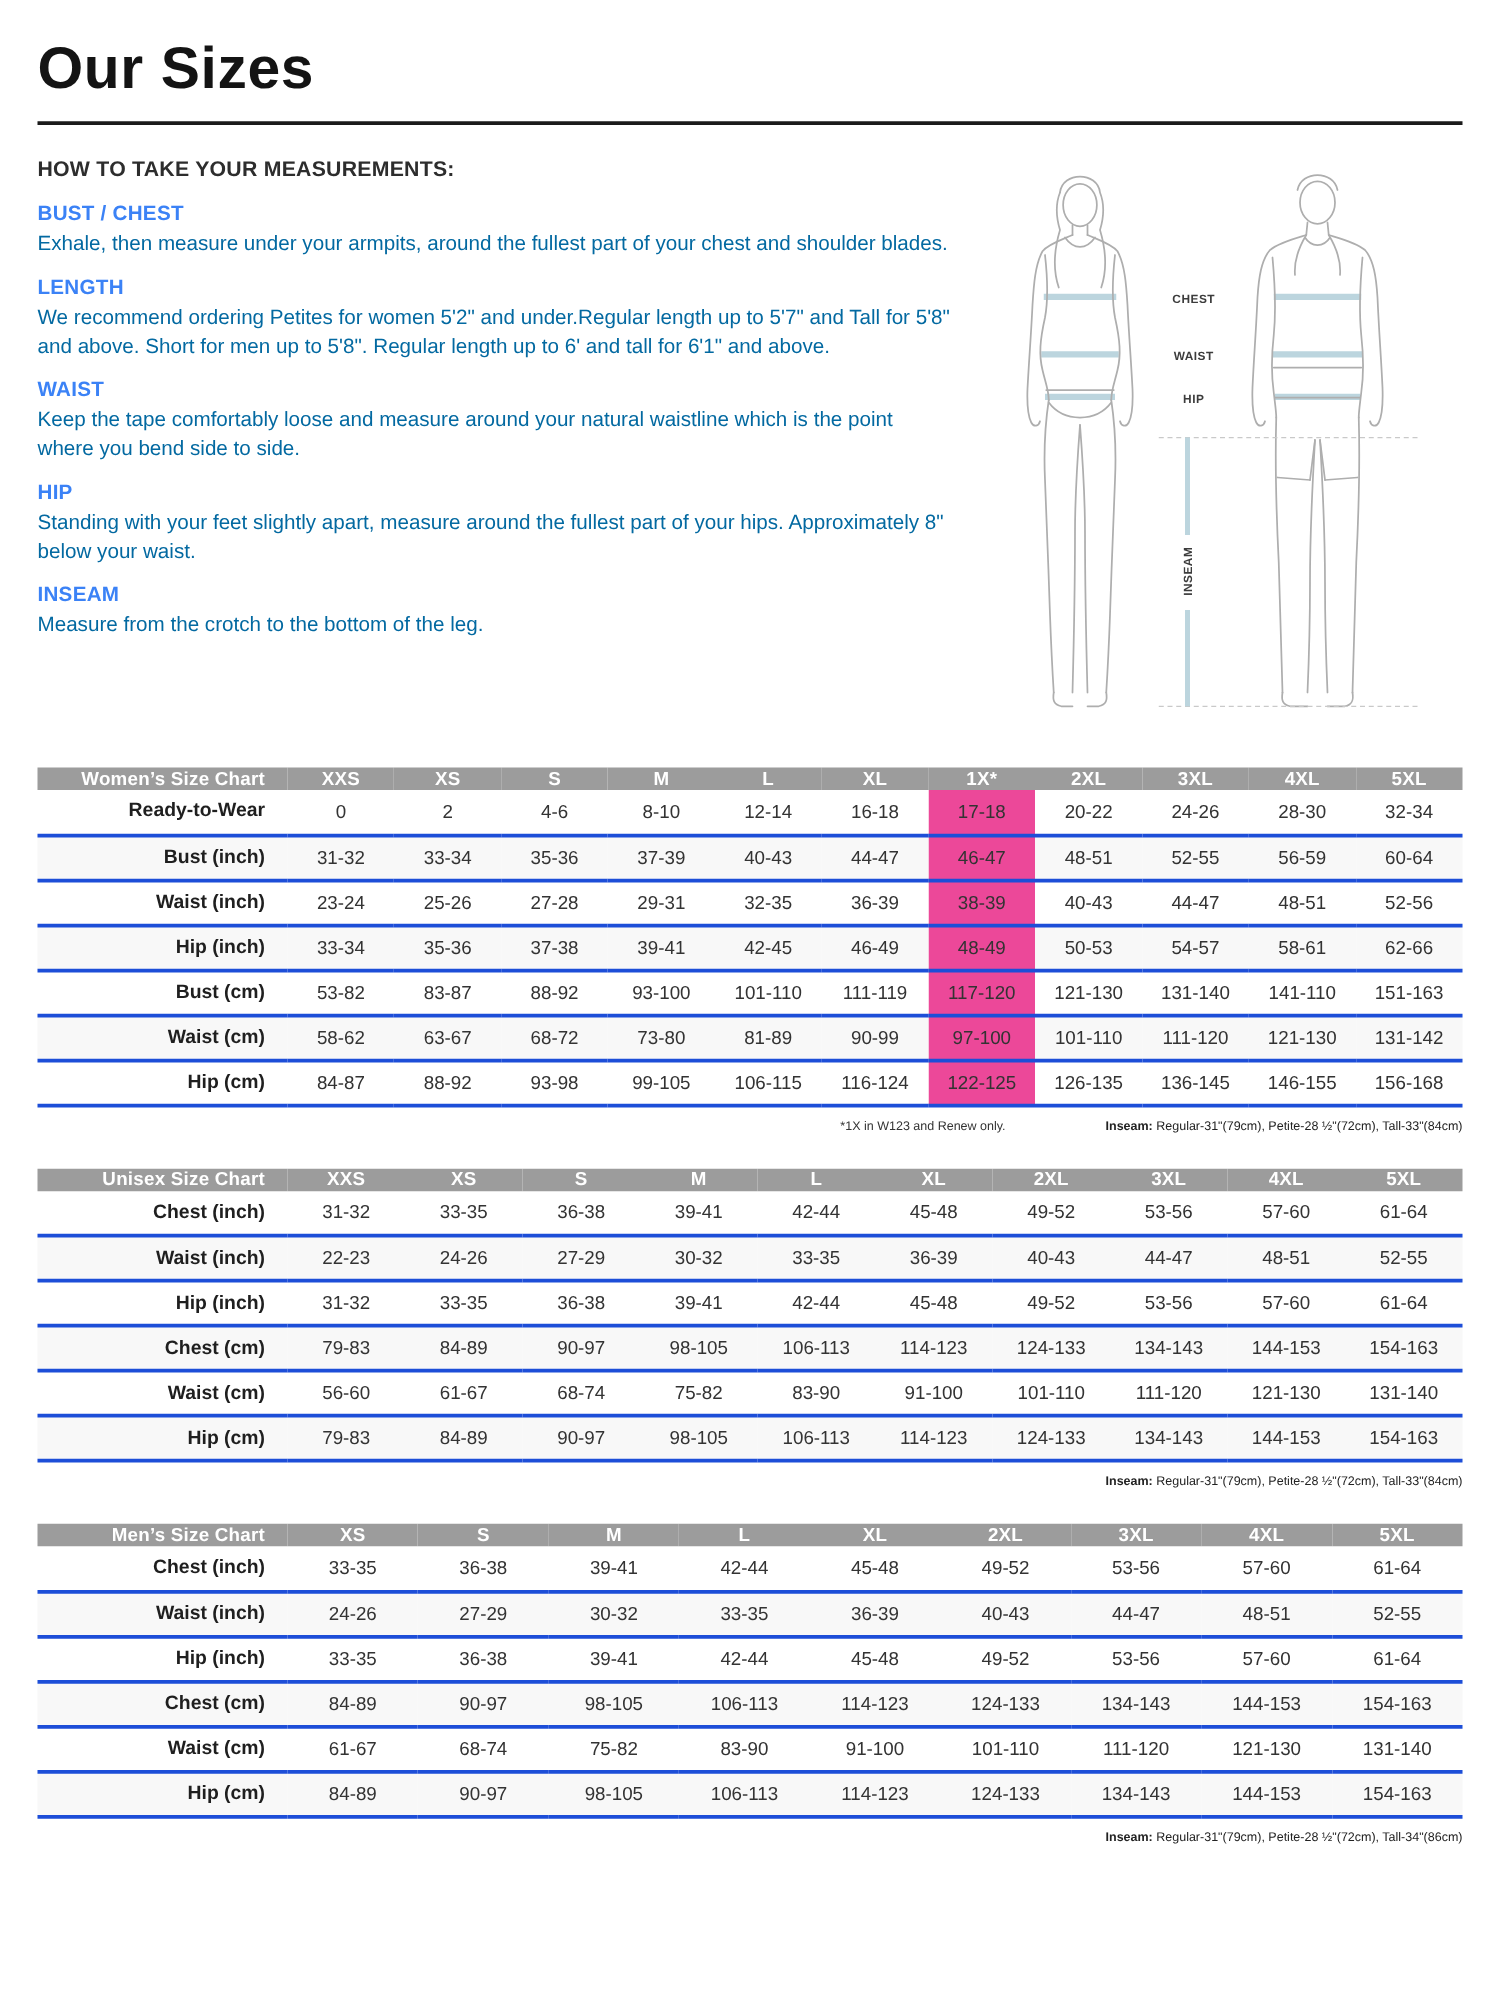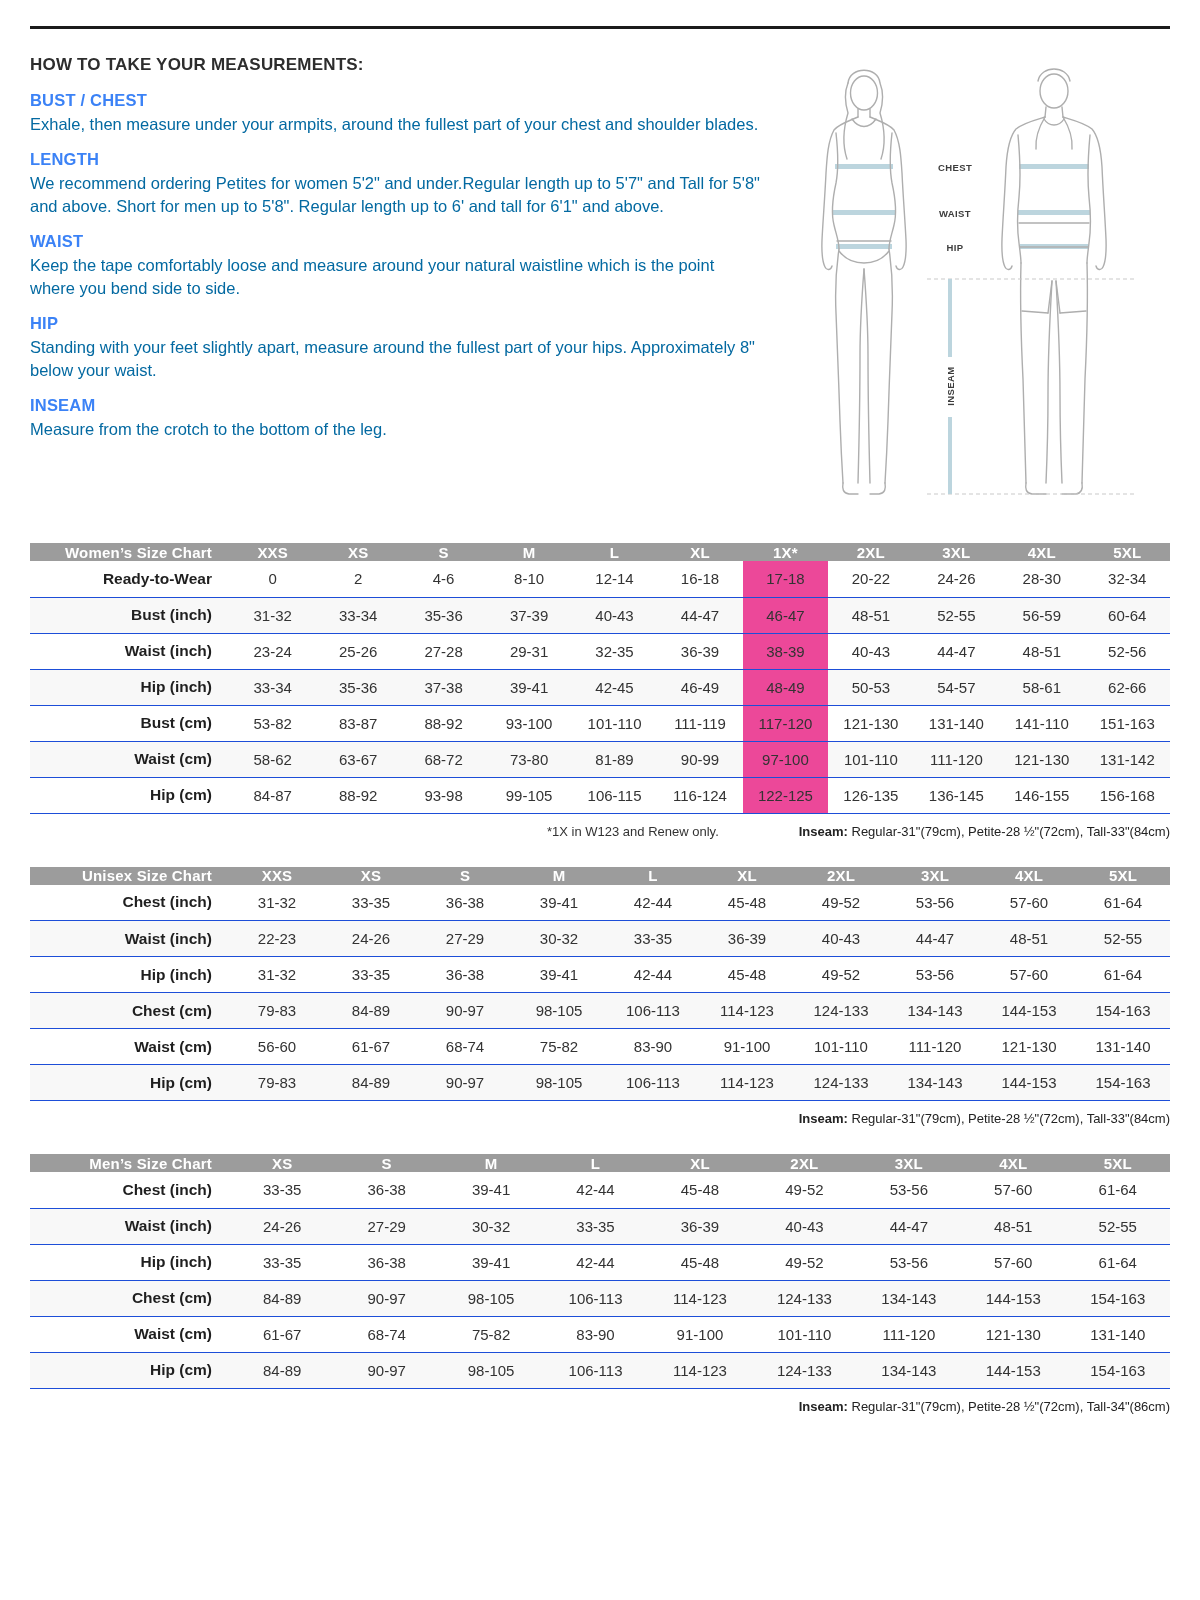--- a/index.html
+++ b/index.html
@@ -54,21 +54,21 @@
     height: 18px;
     padding: 0 4px;
     text-align: center;
     letter-spacing: .2px;
   }
   table.size-table thead th.tname {
     text-align: right;
     padding-right: 18px;
   }
   table.size-table col.label-col { width: 200px; }
-  table.size-table tbody tr { height: 36px; border-bottom: 1px solid #1d4ed8; margin-top: 32px; }
+  table.size-table tbody tr { height: 36px; border-bottom: 3px solid #1d4ed8; margin-top: 32px; }
   table.size-table tbody tr:nth-child(even) { background: #f8f8f8; }
   table.size-table tbody th.rlabel {
     text-align: right;
     padding-right: 18px;
     font-size: 15.5px;
     font-weight: 700;
     color: #1f1f1f;
   }
   table.size-table tbody td {
     text-align: center;
@@ -76,31 +76,32 @@
     color: #333333;
   }
   table.size-table tbody td.hl { background: #ec4899; }
 
   .footnote-row {
     display: flex;
     justify-content: flex-end;
     align-items: baseline;
     gap: 80px;
     margin-top: 10px;
-    font-size: 13px;
+    font-size: 10px;
     color: #222222;
   }
   .footnote-row .fn-left { color: #333333; }
   .footnote-row b { font-weight: 700; }
 </style>
 </head>
 <body>
 
 <main>
 
+  <h1 class="page-title">Our Sizes</h1>
   <hr class="rule">
 
   <div class="top-row">
     <div class="guide-text">
       <h2>HOW TO TAKE YOUR MEASUREMENTS:</h2>
 
       <div class="guide-block">
         <h3>BUST / CHEST</h3>
         <p>Exhale, then measure under your armpits, around the fullest part of your chest and shoulder blades.</p>
       </div>

